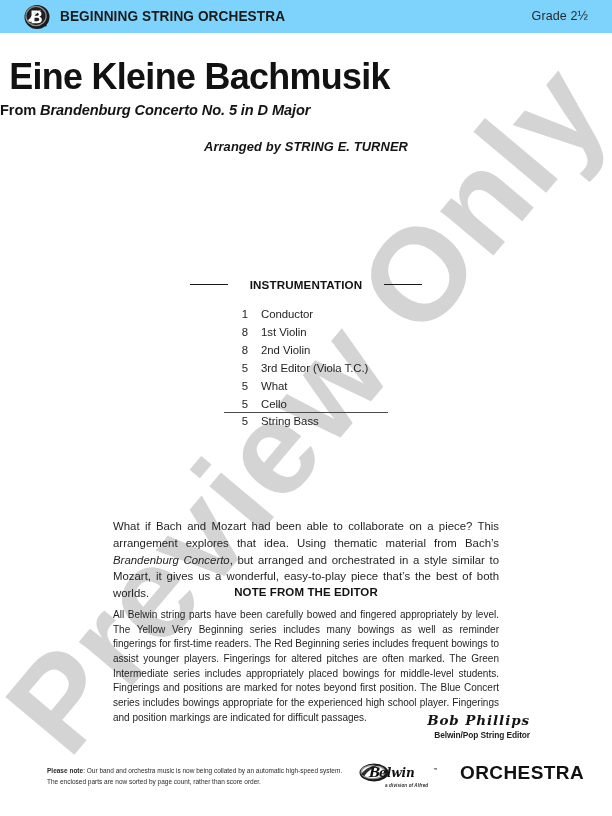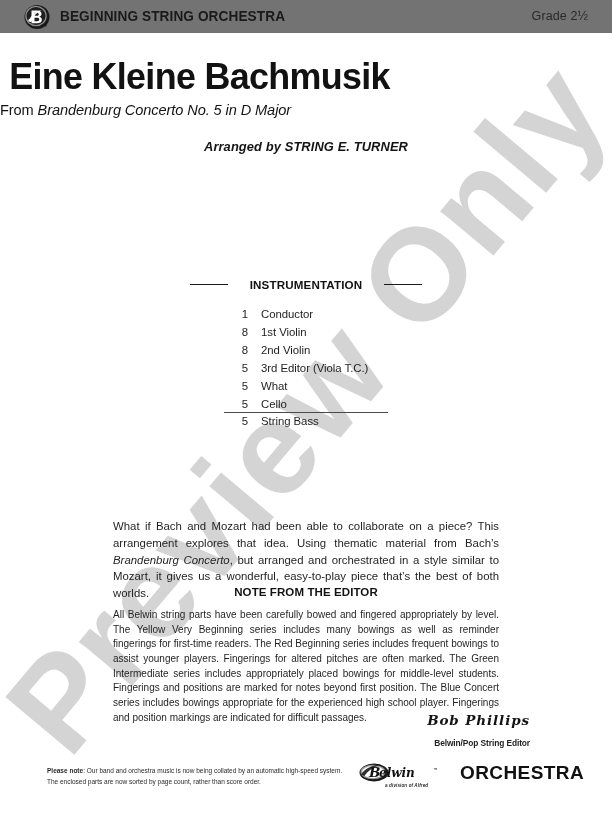--- a/index.html
+++ b/index.html
@@ -87,21 +87,21 @@
     font-weight: bold;
     font-size: 37px;
     letter-spacing: -0.7px;
     color: #121212;
     line-height: 1.04;
     transform: scaleX(0.97);
   }
   #work-subtitle {
     margin-top: 6px;
     font-size: 14.6px;
-    font-weight: normal;
+    font-weight: bold;
     color: #141414;
     letter-spacing: -0.1px;
   }
   #work-subtitle .ital { font-style: italic; }
 
   #credit-block {
     position: absolute;
     left: 0; top: 134px;
     width: 612px;
     text-align: center;
@@ -216,21 +216,21 @@
   }
   #signature-name {
     font-family: "DejaVu Serif", serif;
     font-style: italic;
     font-weight: bold;
     font-size: 13.5px;
     letter-spacing: 0.9px;
     color: #141414;
   }
   #signature-role {
-    margin-top: 10px;
+    margin-top: 2px;
     font-size: 8.4px;
     font-weight: bold;
     letter-spacing: -0.1px;
     color: #1f1f1f;
   }
 
   
   #footer-note {
     position: absolute;
     left: 47px; top: 766px;
@@ -274,21 +274,21 @@
 </style>
 </head>
 <body>
 
 <div id="watermark-layer">
   <div id="watermark-text" style="color: rgb(212, 212, 212);">Preview Only</div>
 </div>
 
 <div id="content-layer">
 
-  <div id="header-band" style="background: #737373;">
+  <div id="header-band" style="background: #7dd3fc;">
     <span id="header-logo">
       <svg viewBox="0 0 54 52" width="27" height="26" aria-hidden="true">
         <ellipse cx="26" cy="26" rx="25" ry="24" fill="#1a1a1a"></ellipse>
         <ellipse cx="24" cy="24" rx="21.5" ry="20.5" fill="#8e8e8e"></ellipse>
         <ellipse cx="24" cy="24" rx="19" ry="18" fill="#1f1f1f"></ellipse>
         <path d="M15 13 h11 c6 0 9 3 9 7 0 3.2-2.3 5-4.8 5.4 3 .5 5.6 2.4 5.6 6 0 4.6-3.8 7.2-9.6 7.2 H15 z" fill="#ffffff"></path>
         <path d="M21 17.5 h4.6 c2.6 0 3.9 1.3 3.9 3.1 0 2-1.5 3.1-4.1 3.1 H21 z M21 27.5 h5.1 c2.9 0 4.4 1.4 4.4 3.4 0 2.2-1.7 3.4-4.7 3.4 H21 z" fill="#1f1f1f"></path>
         <path d="M11 31 C15 21 24 14 35 12 C26 17 19 24 15 33 z" fill="#ffffff" opacity="0.92"></path>
         <circle cx="12.5" cy="32.5" r="3.6" fill="#ffffff"></circle>
         <circle cx="43" cy="43" r="2.2" fill="#1a1a1a"></circle>

